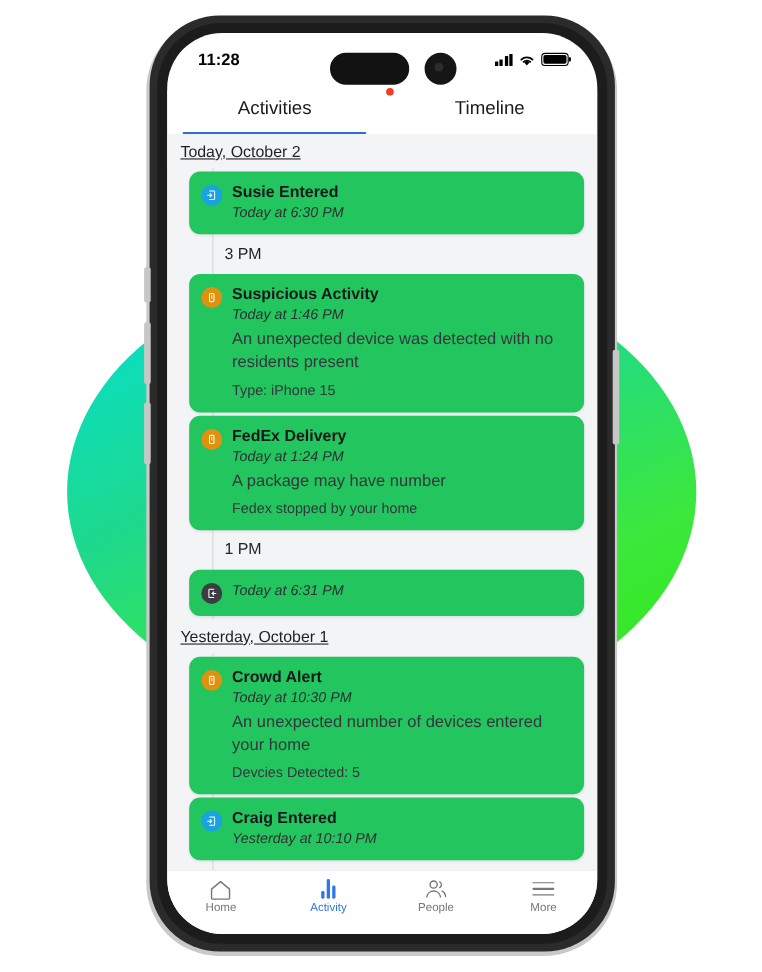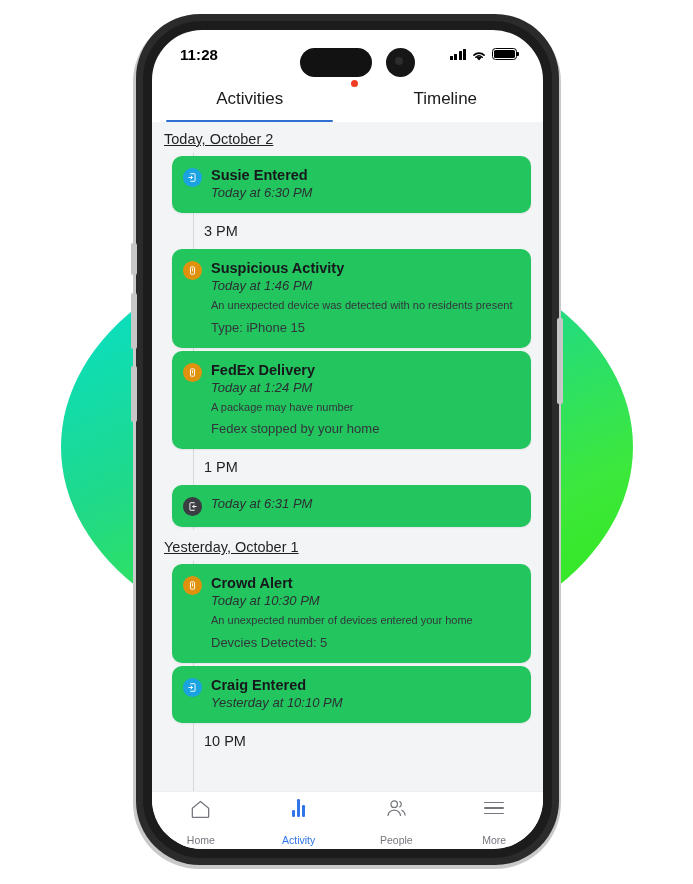--- a/index.html
+++ b/index.html
@@ -275,21 +275,21 @@
     line-height: 1.25;
   }
   .card-time {
     font-size: 13px;
     font-style: italic;
     color: #2c2f34;
     margin-top: 1px;
     line-height: 1.3;
   }
   .card-desc {
-    font-size: 11px;
+    font-size: 15px;
     color: #33363c;
     margin-top: 3px;
     line-height: 1.42;
   }
   .card-meta {
     font-size: 13px;
     color: #33363c;
     margin-top: 6px;
     line-height: 1.3;
   }
@@ -300,21 +300,21 @@
     background: #fff;
     display: flex;
     border-top: 1px solid #eceef1;
     padding-top: 6px;
   }
   .nav-item {
     flex: 1;
     display: flex;
     flex-direction: column;
     align-items: center;
-    gap: 16px;
+    gap: 1px;
     cursor: pointer;
   }
   .nav-ico { height: 20px; display: flex; align-items: center; justify-content: center; }
   .nav-label { font-size: 10.5px; color: #74777d; }
   .nav-item.active .nav-label { color: #3076e8; }
 
   .act-bars { display: flex; align-items: flex-end; gap: 2.5px; height: 18px; }
   .act-bars i { display: block; width: 2.6px; background: #3076e8; border-radius: 1.3px; }
   .act-bars i:nth-child(1) { height: 7px; }
   .act-bars i:nth-child(2) { height: 18px; }

